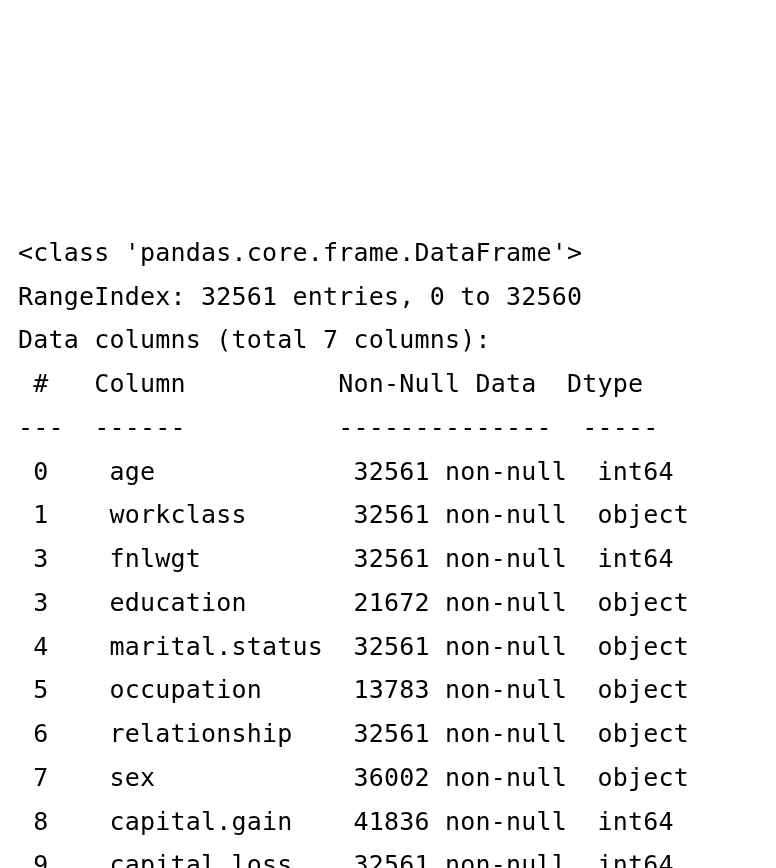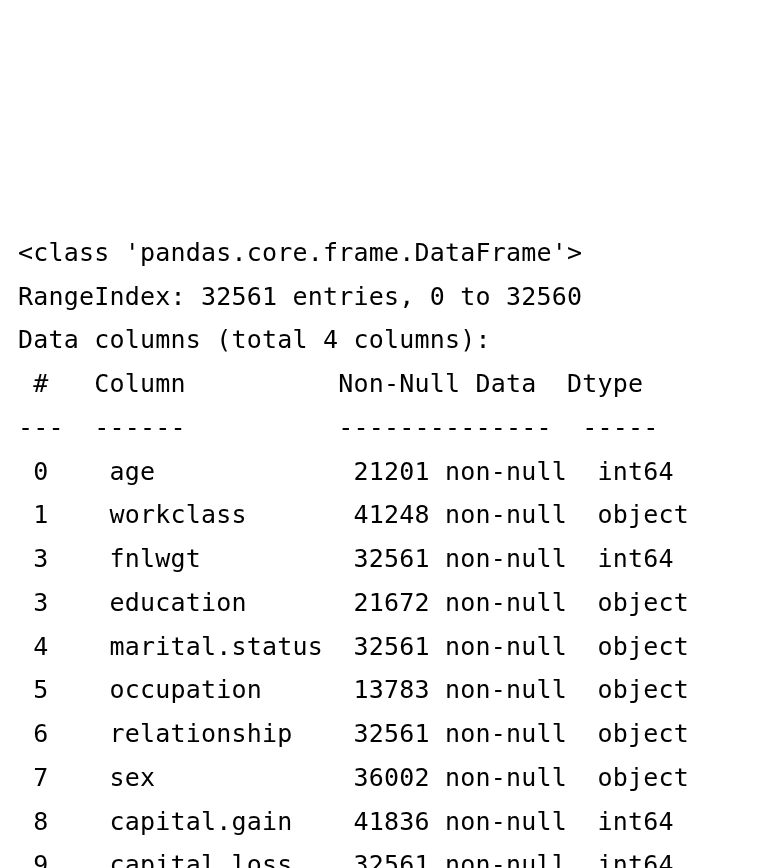--- a/index.html
+++ b/index.html
@@ -22,25 +22,25 @@
     }
   </style>
 </head>
 <body>
 
 
 
 <div class="output">
 <span>&lt;class 'pandas.core.frame.DataFrame'&gt;</span>
 <span>RangeIndex: 32561 entries, 0 to 32560</span>
-<span>Data columns (total 4 columns):</span>
+<span>Data columns (total 7 columns):</span>
 <span> #   Column          Non-Null Data  Dtype </span>
 <span>---  ------          --------------  ----- </span>
-<span> 0    age             21201 non-null  int64</span>
-<span> 1    workclass       41248 non-null  object</span>
+<span> 0    age             32561 non-null  int64</span>
+<span> 1    workclass       32561 non-null  object</span>
 <span> 3    fnlwgt          32561 non-null  int64</span>
 <span> 3    education       21672 non-null  object</span>
 <span> 4    marital.status  32561 non-null  object</span>
 <span> 5    occupation      13783 non-null  object</span>
 <span> 6    relationship    32561 non-null  object</span>
 <span> 7    sex             36002 non-null  object</span>
 <span> 8    capital.gain    41836 non-null  int64</span>
 <span> 9    capital.loss    32561 non-null  int64</span>
 
 

